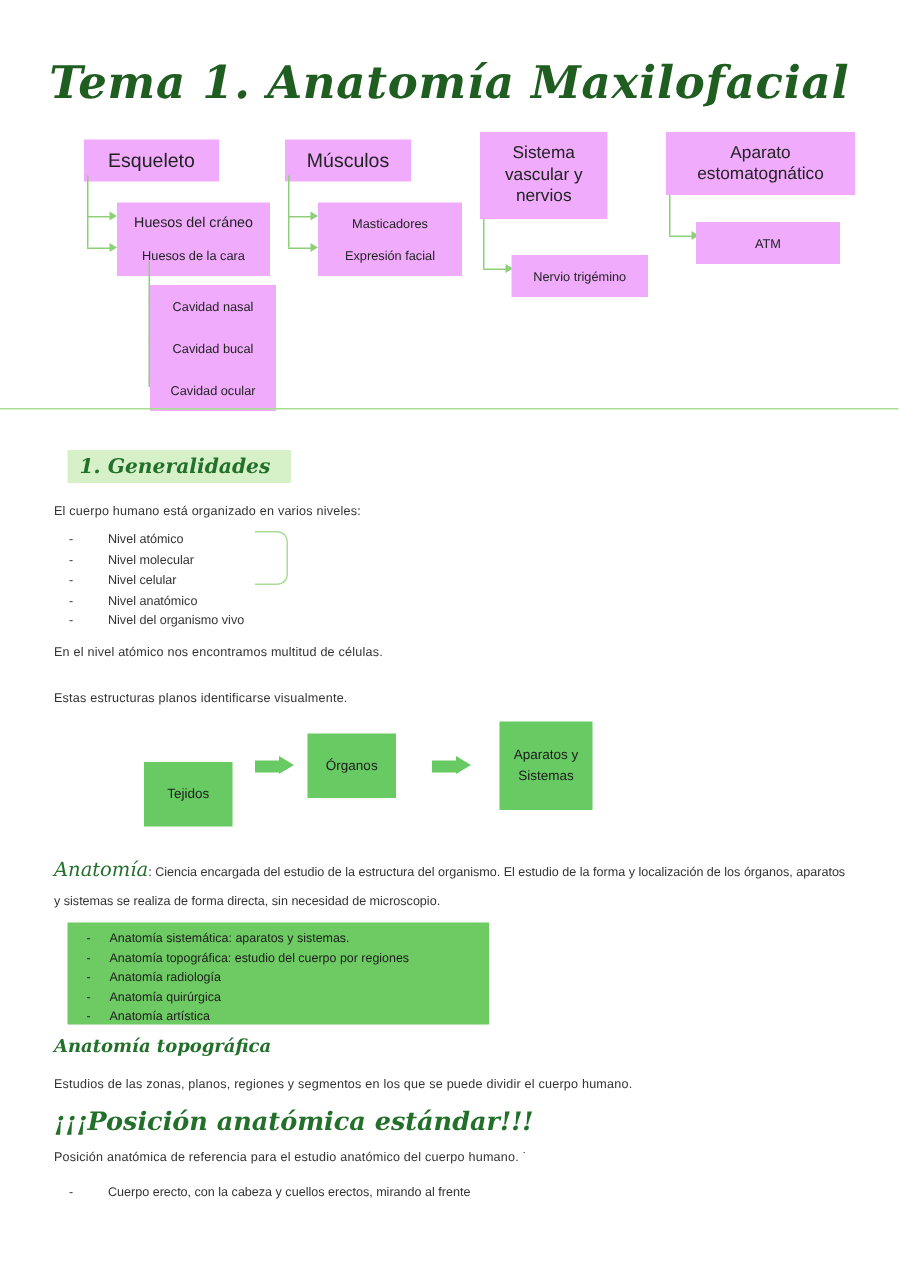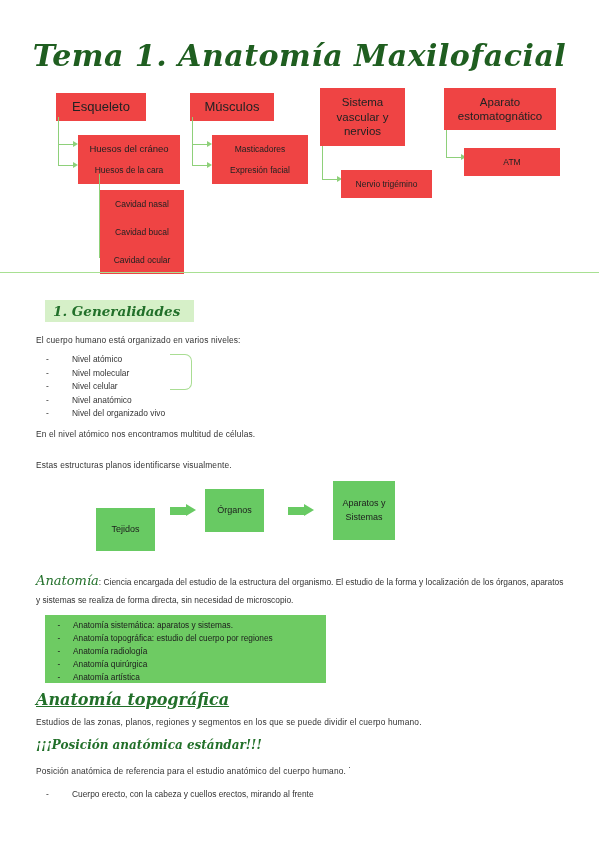--- a/index.html
+++ b/index.html
@@ -34,21 +34,21 @@
     font-style: italic;
     font-size: 30px;
     letter-spacing: 0.5px;
     color: #1f5e20;
     white-space: nowrap;
   }
 
   
   .dbox {
     position: absolute;
-    background: #ef4444;
+    background: #f0abfc;
     color: #222;
     display: flex;
     align-items: center;
     justify-content: center;
     text-align: center;
     line-height: 1.25;
     box-sizing: border-box;
     padding: 14px 4px;
   }
   .dbox.head { font-size: 13px; }
@@ -96,27 +96,26 @@
   #heading-generalidades {
     left: 45px;
     top: 300px;
     font-size: 13.5px;
     background: #d6f0c8;
     padding: 3px 14px 3px 8px;
   }
   #heading-anat-topografica {
     left: 36px;
     top: 690px;
-    font-size: 16px;
-    text-decoration: underline;
+    font-size: 12px;
   }
   #heading-posicion-estandar {
     left: 36px;
     top: 738px;
-    font-size: 12px;
+    font-size: 17px;
     font-style: italic;
   }
 
   
   .ptext {
     position: absolute;
     font-size: 8.4px;
     line-height: 1.55;
     color: #333;
     letter-spacing: 0.15px;
@@ -270,21 +269,21 @@
 
     <div class="dbox sub2" style="left:212px; top:135px; width:96px; height:19px;">Masticadores</div>
     <div class="dbox sub2" style="left:212px; top:156px; width:96px; height:19px;">Expresión facial</div>
 
     <div class="dbox head" style="left:320px; top:88px; width:85px; height:58px; font-size:11.5px;">Sistema vascular y nervios</div>
     <div class="vline" style="left:322px; top:146px; height:33px;"></div>
     <div class="hline" style="left:322px; top:179px; width:16px;"></div>
     <div class="arrowhead" style="left:337px; top:176px;"></div>
     <div class="dbox sub2" style="left:341px; top:170px; width:91px; height:18px;">Nervio trigémino</div>
 
-    <div class="dbox head" style="left:444px; top:88px; width:112px; height:42px; font-size:11.5px;">Aparato estomatognático</div>
+    <div class="dbox head" style="left:444px; top:88px; width:126px; height:42px; font-size:11.5px;">Aparato estomatognático</div>
     <div class="vline" style="left:446px; top:130px; height:27px;"></div>
     <div class="hline" style="left:446px; top:157px; width:16px;"></div>
     <div class="arrowhead" style="left:461px; top:154px;"></div>
     <div class="dbox sub2" style="left:464px; top:148px; width:96px; height:18px;">ATM</div>
   </div>
 
   <div id="section-divider"></div>
 
   <div class="script-h" id="heading-generalidades">1.   Generalidades</div>
 
@@ -302,21 +301,21 @@
     <div class="row">
       <span class="dash">-</span>
       <span>Nivel celular</span>
     </div>
     <div class="row">
       <span class="dash">-</span>
       <span>Nivel anatómico</span>
     </div>
     <div class="row">
       <span class="dash">-</span>
-      <span>Nivel del organizado vivo</span>
+      <span>Nivel del organismo vivo</span>
     </div>
   </div>
 
   <div id="levels-bracket"></div>
 
 
   <div class="ptext" style="left:36px; top:428px; width:500px;">En el nivel atómico nos encontramos multitud de células.</div>
   <div class="ptext" style="left:36px; top:459px; width:500px;">Estas estructuras planos identificarse visualmente.</div>
 
   <div>

